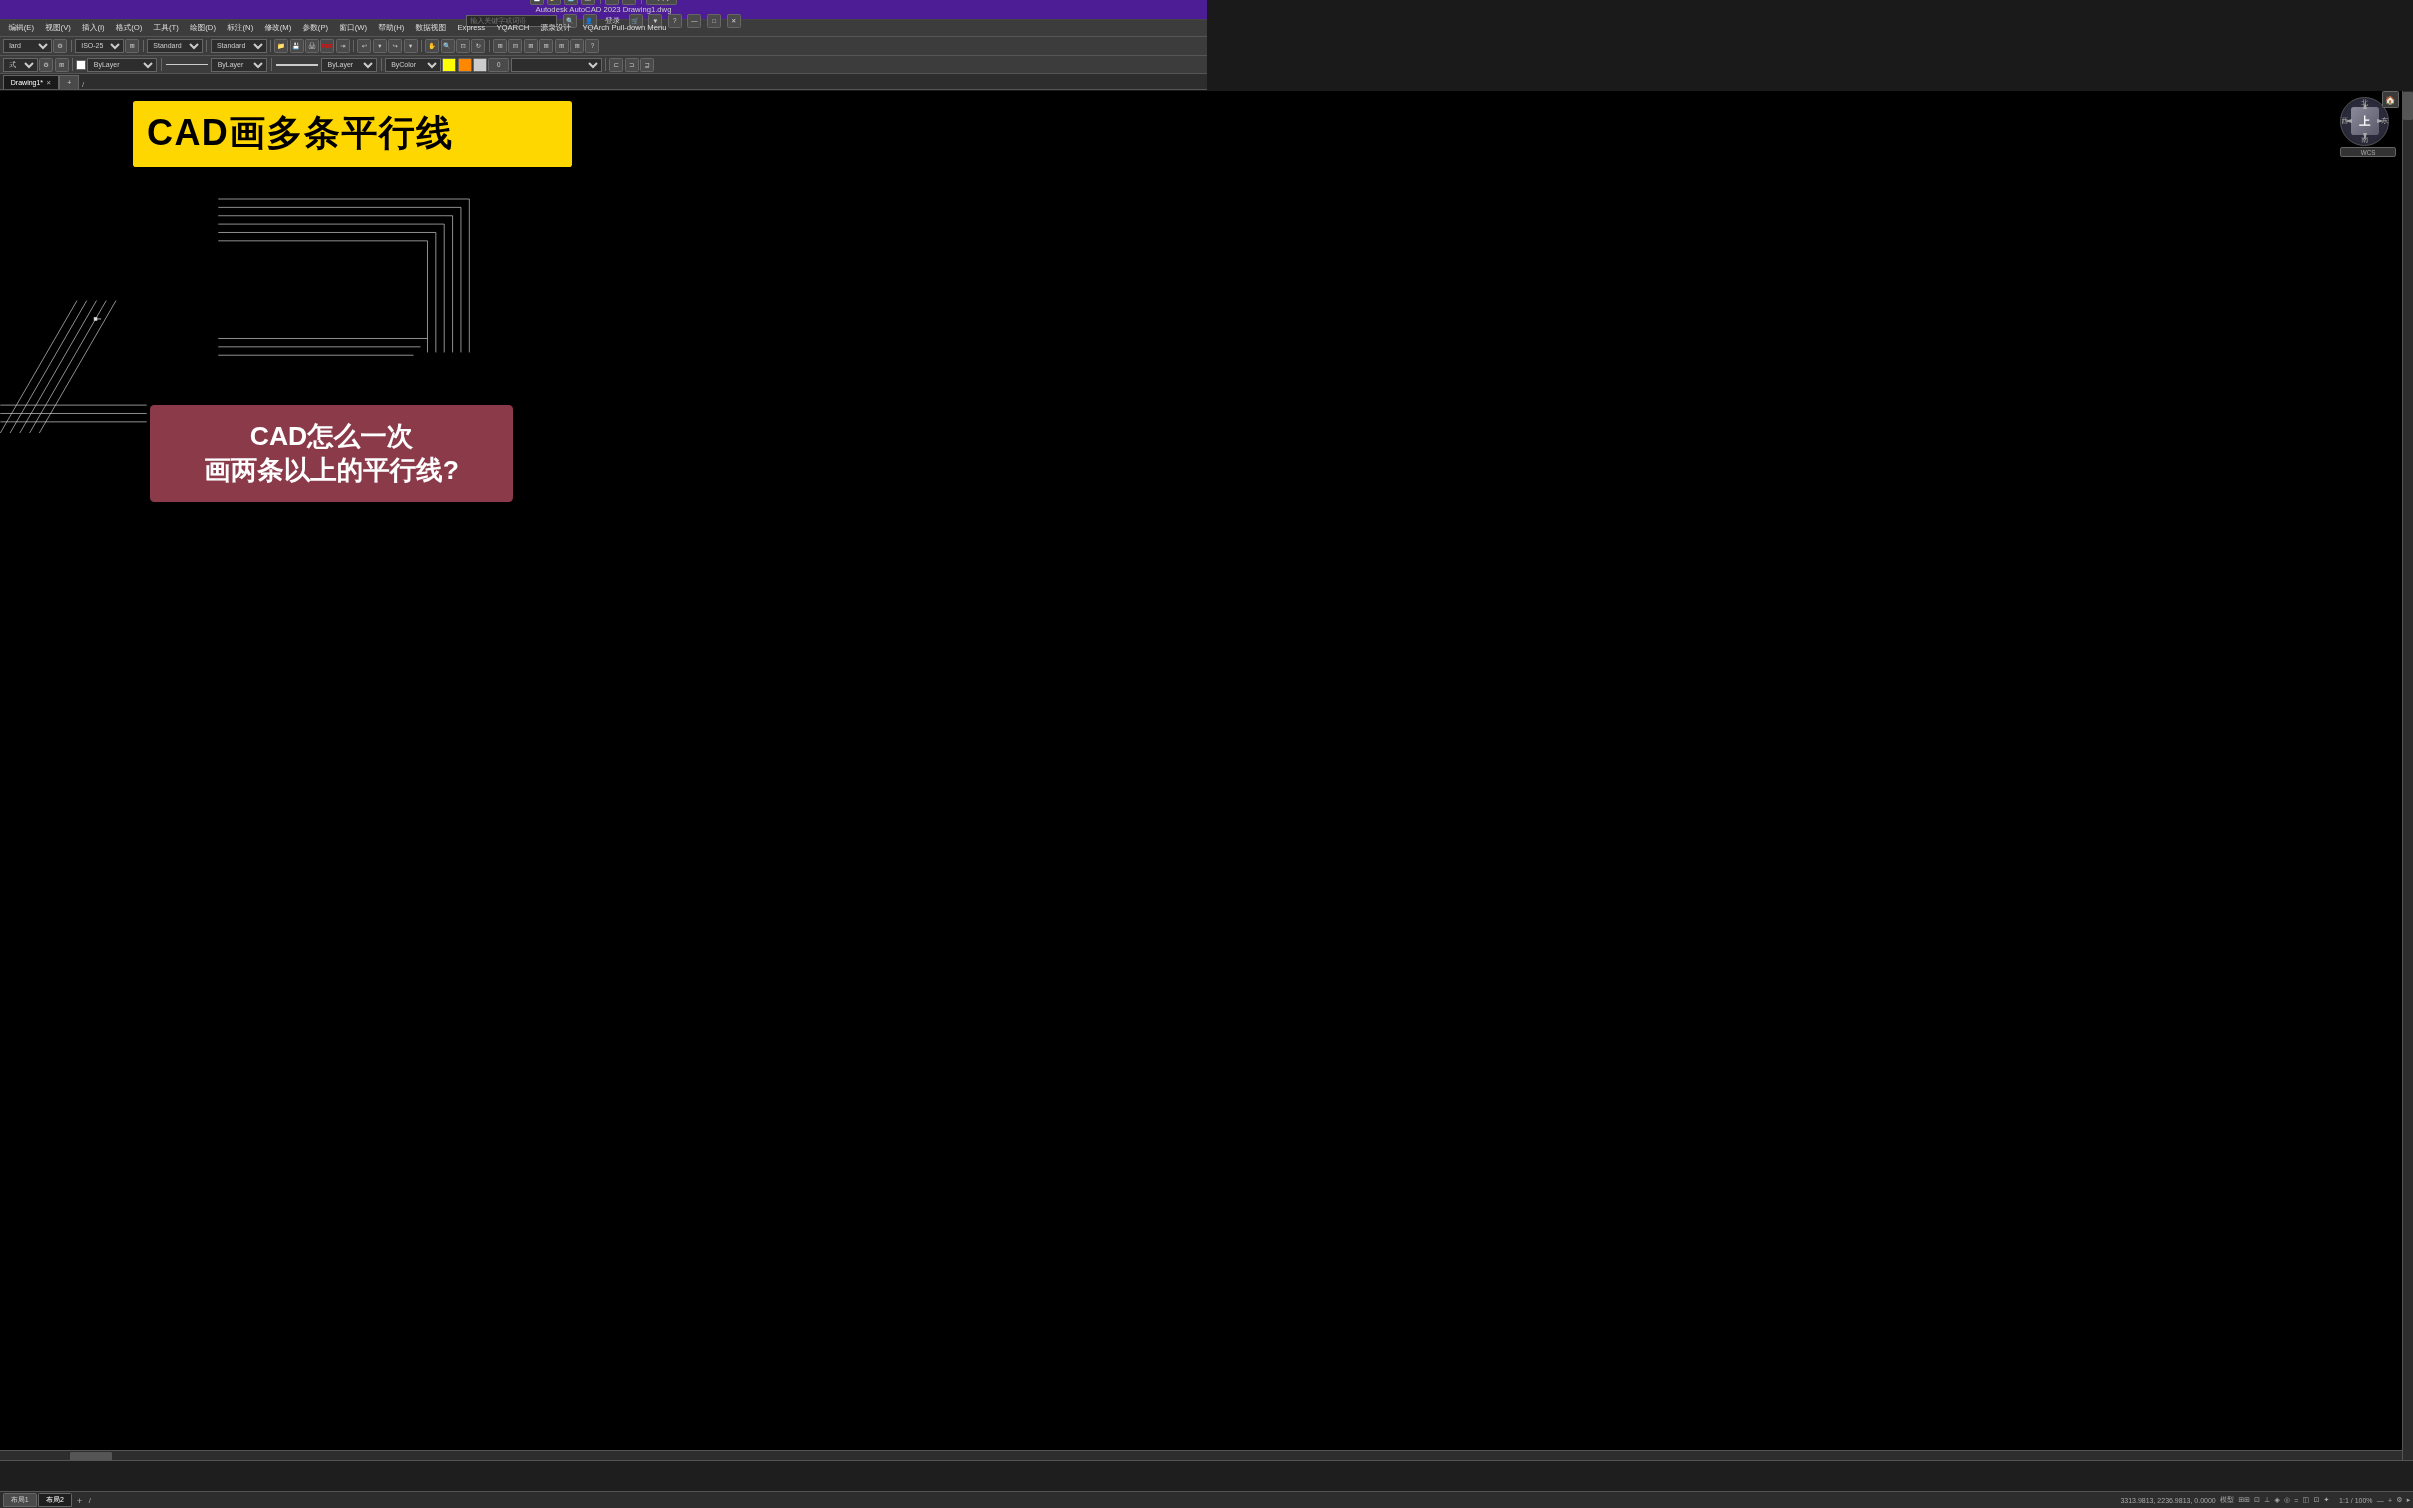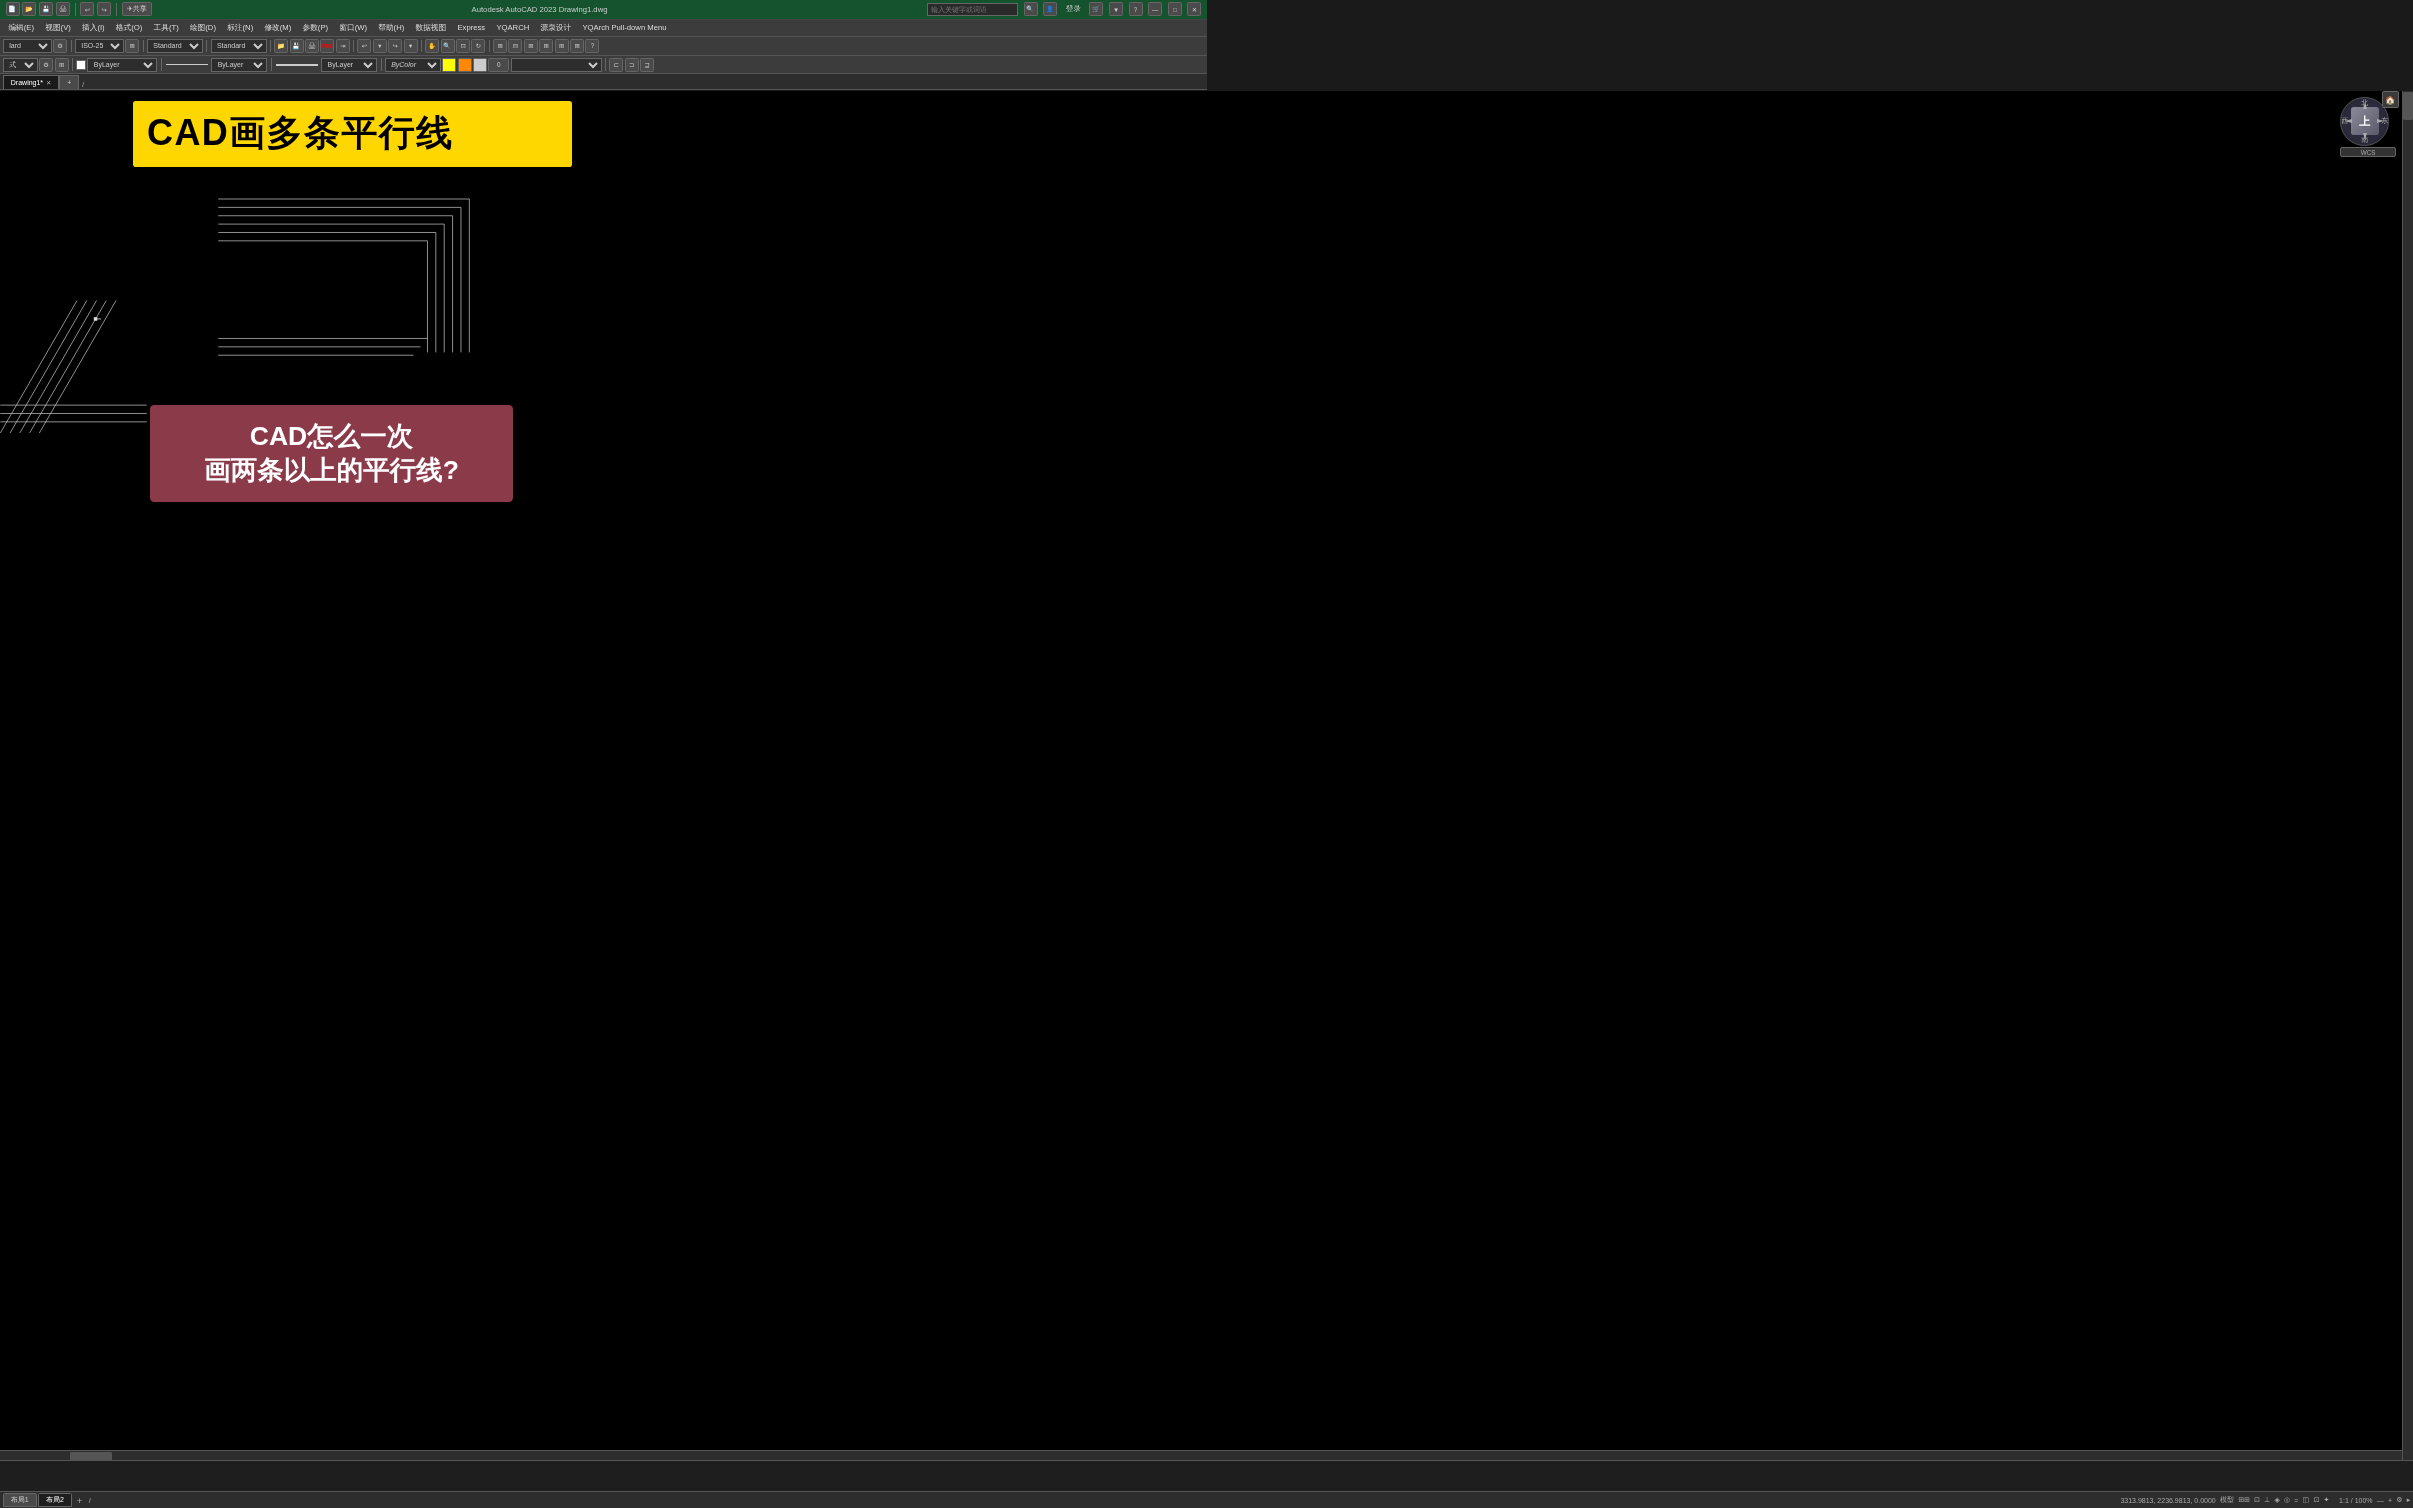--- a/index.html
+++ b/index.html
@@ -1,26 +1,27 @@
 <!DOCTYPE html>
 <html style="font-size:11.2px"><head>
   <meta charset="utf-8">
   <style>
     * { margin: 0; padding: 0; box-sizing: border-box; }
     body { width: 1207px; height: 754px; overflow: hidden; background: #1a1a1a; font-family: 'Microsoft YaHei', Arial, sans-serif; }
 
     
     #titlebar {
       height: 19.6px;
-      background: #14532d;
+      background: #4c1d95;
       display: flex;
       align-items: center;
       justify-content: center;
       padding: 0 5.6px;
       border-bottom: 0.7px solid #444;
+      flex-direction: column;
     }
     #titlebar-left { display: flex; align-items: center; gap: 2.8px; }
     #titlebar-center { color: #ccc; font-size: 7.7px; flex: 1; text-align: center; }
     #titlebar-right { display: flex; align-items: center; gap: 5.6px; color: #ccc; font-size: 7.7px; }
     .tb-btn { color: #ccc; font-size: 7.7px; cursor: pointer; padding: 1.4px 2.8px; }
 
     
     #menubar {
       height: 17px;
       background: #3c3c3c;
@@ -494,21 +495,21 @@
     <option>ByLayer</option>
   </select>
   <div class="tb-sep"></div>
   <div style="display:flex;align-items:center;gap:1.4px;">
     <div style="width:42px;height:2.1px;background:#ccc;margin:0 1.4px;"></div>
   </div>
   <select class="tb-select" style="width:56px;">
     <option>ByLayer</option>
   </select>
   <div class="tb-sep"></div>
-  <select class="tb-select" style="width:56px;font-style:italic;">
+  <select class="tb-select" style="width:56px;">
     <option>ByColor</option>
   </select>
   <div class="tool-btn" style="background:#ff0;"></div>
   <div class="tool-btn" style="background:#f80;"></div>
   <div class="tool-btn" style="background:#ccc;"></div>
   <div class="tool-btn" style="width:21px;font-size:6.3px;color:#ccc;">
     <span>0</span>
   </div>
   <select class="tb-select" style="width:91px;">
     <option> </option>

